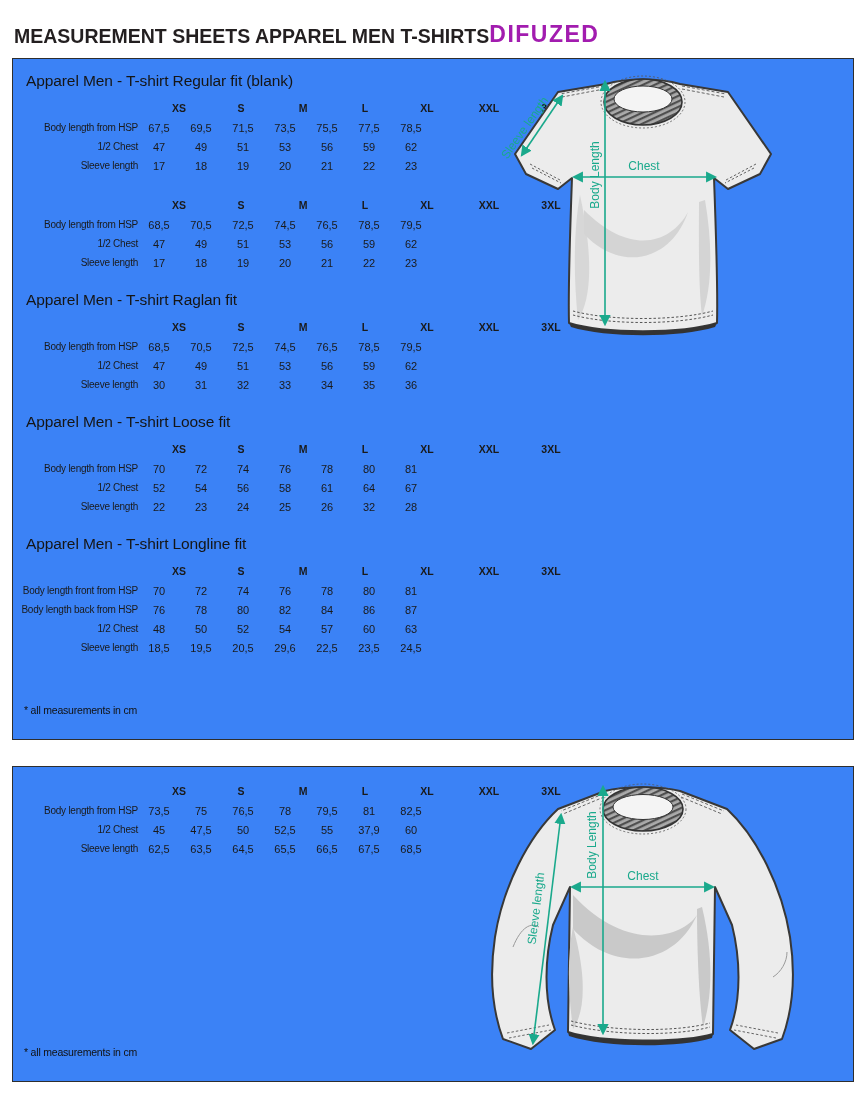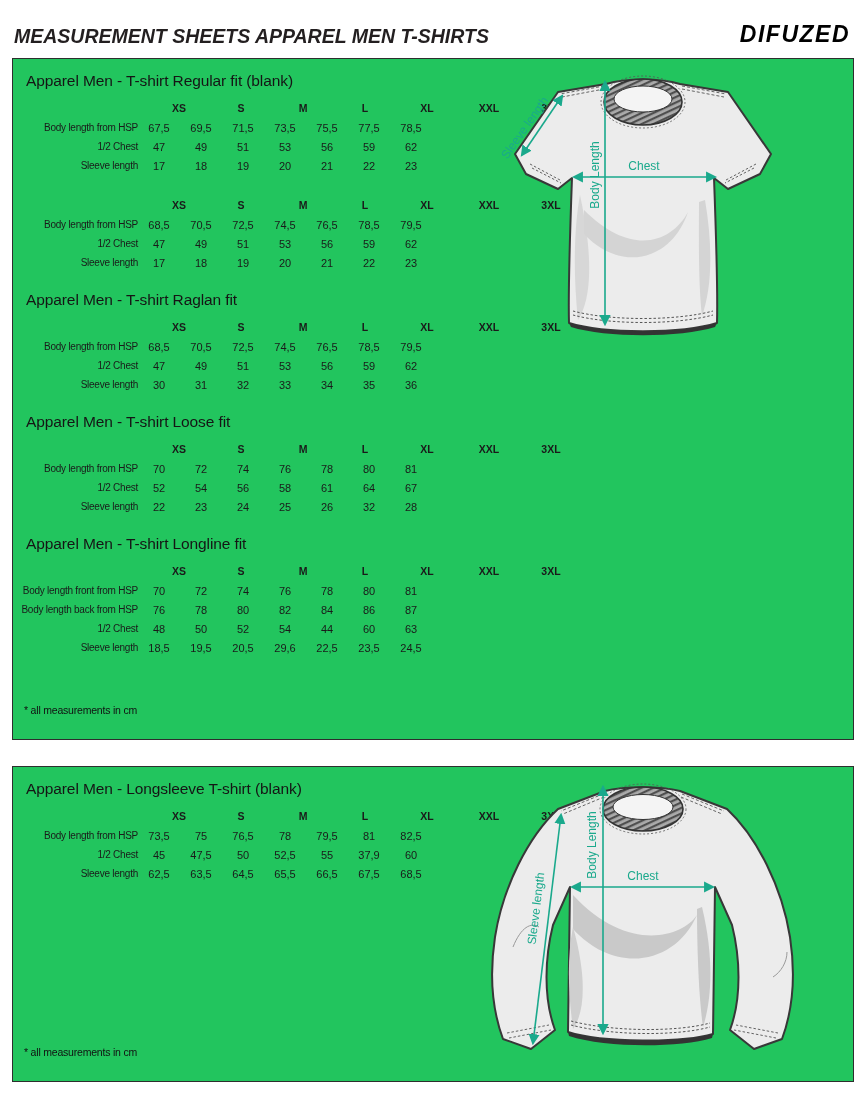--- a/index.html
+++ b/index.html
@@ -6,36 +6,35 @@
   html,body { margin:0; padding:0; }
   body {
     width: 866px; height: 1103px;
     background: #ffffff;
     font-family: "Liberation Sans", sans-serif;
     color: #1c1c1c;
     position: relative;
     overflow: hidden;
   }
   .hdr {
-    display: flex; justify-content: space-between; align-items: flex-end;
+    display: flex; align-items: flex-end;
     padding: 15px 16px 0 14px;
     height: 48px;
-    font-style: italic;
   }
   .hdr h1 {
     margin: 0; font-size: 19.5px; font-weight: 700; letter-spacing: 0px; color:#231f20;
   }
   .logo {
-    font-size: 23px; font-weight: 700; letter-spacing: 1.5px; color:#000000;
+    font-size: 23px; font-weight: 700; letter-spacing: 1.5px; color:#a21caf;
   }
   .panel {
     position: relative;
     margin: 0 12px;
     border: 1.6px solid #2e2e2e;
-    background: #22c55e;
+    background: #3b82f6;
   }
   .p1 { margin-top: 10px; height: 682px; }
   .p2 { margin-top: 26px; height: 316px; }
   .tables { padding-top: 13px; }
   .mtable { margin-bottom: 19px; }
   .ttitle {
     font-size: 15.5px; color: #151515;
     padding-left: 13px; margin-bottom: 7px; letter-spacing: -0.1px;
   }
   .trow {
@@ -275,21 +274,21 @@
           <div class="tcell">84</div>
           <div class="tcell">86</div>
           <div class="tcell">87</div>
         </div>
         <div class="trow">
           <div class="tlabel">1/2 Chest</div>
           <div class="tcell">48</div>
           <div class="tcell">50</div>
           <div class="tcell">52</div>
           <div class="tcell">54</div>
-          <div class="tcell">44</div>
+          <div class="tcell">57</div>
           <div class="tcell">60</div>
           <div class="tcell">63</div>
         </div>
         <div class="trow">
           <div class="tlabel">Sleeve length</div>
           <div class="tcell">18,5</div>
           <div class="tcell">19,5</div>
           <div class="tcell">20,5</div>
           <div class="tcell">29,6</div>
           <div class="tcell">22,5</div>
@@ -342,21 +341,20 @@
     <text class="dim" transform="translate(99,113) rotate(-90)" text-anchor="middle">Body Length</text>
     <text class="dim" x="144" y="108" text-anchor="middle">Chest</text>
   </svg>
 
   <div class="footnote">* all measurements in cm</div>
 </section>
 
 <section class="panel p2">
   <div class="tables">
     <div class="mtable">
-        <div class="ttitle">Apparel Men - Longsleeve T-shirt (blank)</div>
         <div class="trow thead">
           <div class="tlabel"></div>
           <div class="tcell th">XS</div>
           <div class="tcell th">S</div>
           <div class="tcell th">M</div>
           <div class="tcell th">L</div>
           <div class="tcell th">XL</div>
           <div class="tcell th">XXL</div>
           <div class="tcell th">3XL</div>
         </div>

